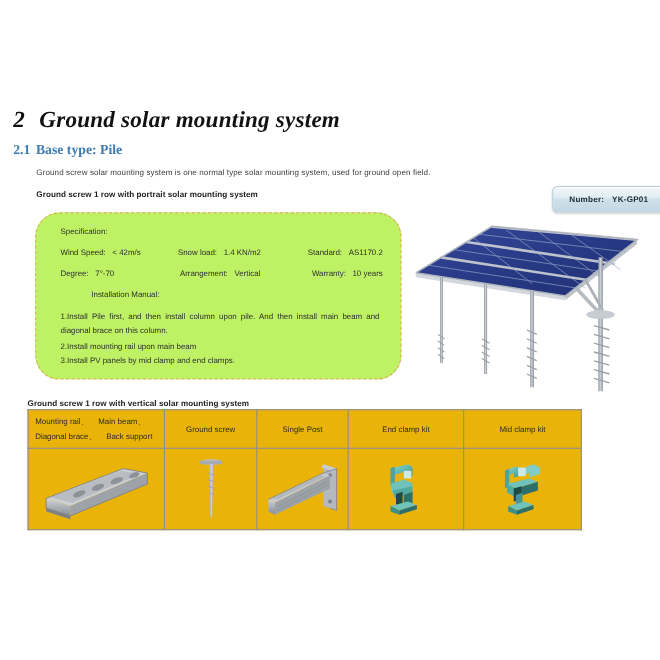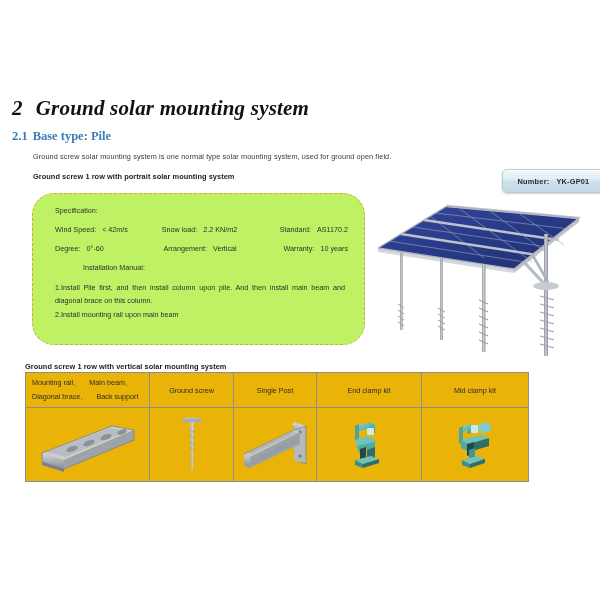--- a/index.html
+++ b/index.html
@@ -124,33 +124,34 @@
     <span class="badge-text"><span>Number:</span><span class="v">YK-GP01</span></span>
   </div>
 
   <div class="specbox">
     <div class="spec-inner">
       <div class="spec-title">Specification:</div>
 
       <div class="spec-grid">
         <div class="spec-row">
           <div class="spec-cell c1"><span class="lbl">Wind Speed:</span><span class="val">&lt; 42m/s</span></div>
-          <div class="spec-cell c2"><span class="lbl">Snow load:</span><span class="val">2.2 KN/m2</span></div>
+          <div class="spec-cell c2"><span class="lbl">Snow load:</span><span class="val">1.4 KN/m2</span></div>
           <div class="spec-cell c3"><span class="lbl">Standard:</span><span class="val">AS1170.2</span></div>
         </div>
         <div class="spec-row">
-          <div class="spec-cell c1"><span class="lbl">Degree:</span><span class="val">0°-60</span></div>
+          <div class="spec-cell c1"><span class="lbl">Degree:</span><span class="val">7°-70</span></div>
           <div class="spec-cell c2"><span class="lbl">Arrangement:</span><span class="val">Vertical</span></div>
           <div class="spec-cell c3"><span class="lbl">Warranty:</span><span class="val">10 years</span></div>
         </div>
       </div>
 
       <div class="manual-title">Installation Manual:</div>
       <div class="manual-item wrap">1.Install Pile first, and then install column upon pile. And then install main beam and diagonal brace on this column.</div>
       <div class="manual-item">2.Install mounting rail upon main beam</div>
+      <div class="manual-item">3.Install PV panels by mid clamp and end clamps.</div>
     </div>
   </div>
 
   <div class="array">
     <svg width="224" height="160" viewBox="0 0 224 160">
       <defs>
         <linearGradient id="panelG" x1="0" y1="0" x2="1" y2="1">
           <stop offset="0%" stop-color="#36479b"></stop>
           <stop offset="50%" stop-color="#283a86"></stop>
           <stop offset="100%" stop-color="#1f2f73"></stop>

